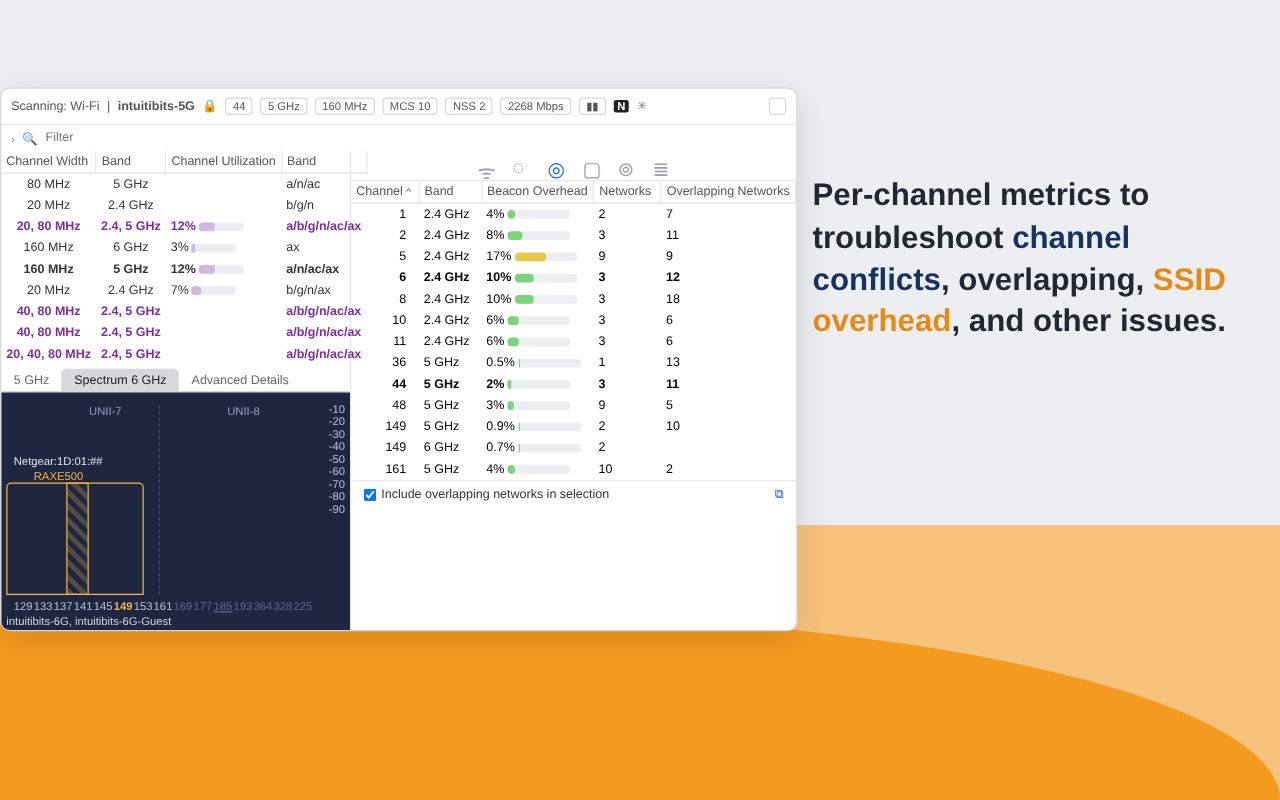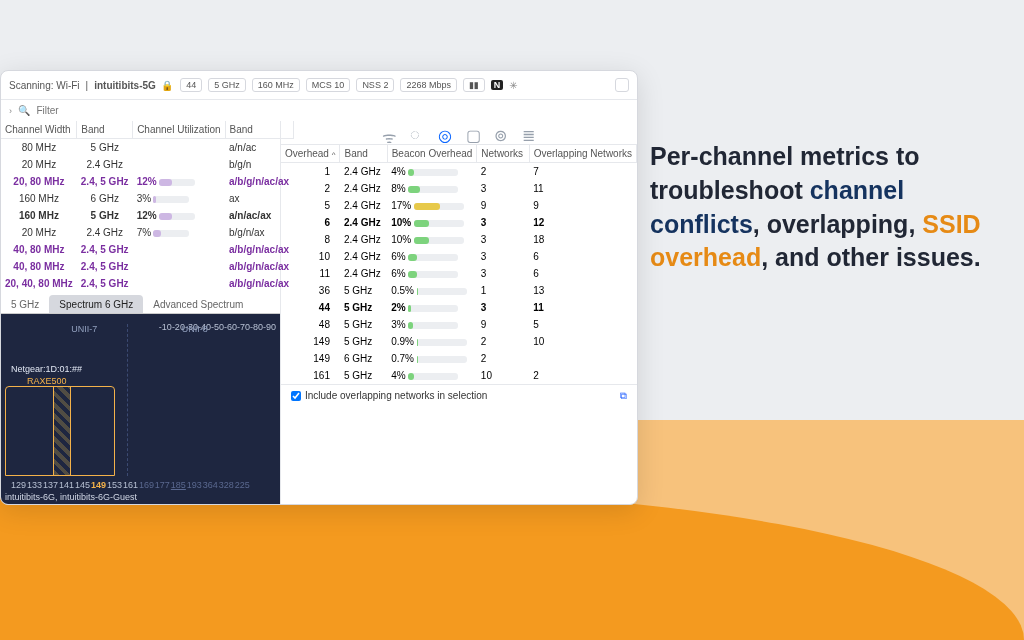--- a/index.html
+++ b/index.html
@@ -49,21 +49,21 @@
 
 .right-table td.num { text-align:right; padding-right:10px; }
 .right-table tbody tr.bold td { font-weight:700; }
 
 
 .tabs { height: 22px; display:flex; align-items:flex-end; font-size:10px; color:#666; border-bottom:1px solid #ccc; }
 .tab { padding: 4px 10px 3px; cursor:pointer; }
 .tab.active { background:#d6d8de; border-top-left-radius:4px; border-top-right-radius:4px; color:#222; }
 
 .spectrum { height: 190px; background:#1e2640; position:relative; color:#b7c0d3; font-size:9px; overflow:hidden; }
-.spectrum .axis-r { position:absolute; right:4px; top:8px; bottom:28px; display:flex; flex-direction:row; justify-content:center; text-align:right; }
+.spectrum .axis-r { position:absolute; right:4px; top:8px; bottom:28px; display:flex; flex-direction:column; justify-content:flex-start; text-align:right; }
 .spectrum .xlabels { position:absolute; left:10px; right:30px; bottom:14px; display:flex; justify-content:space-between; }
 .spectrum .grid { position:absolute; left:0; right:28px; top:10px; bottom:28px; }
 .spectrum .grid .unii { position:absolute; top:0; color:#92a0be; font-size:9px; }
 .spectrum .box { position:absolute; border:1px solid #f4b24a; border-radius:4px 4px 0 0; }
 .spectrum .boxfill { position:absolute; background:repeating-linear-gradient(45deg,#b79a4a55,#b79a4a55 4px,transparent 4px,transparent 8px); border:1px solid #f4b24a; }
 .spectrum .netlabel { position:absolute; font-size:9px; color:#e0e6f2; }
 .spectrum .ssidline { position:absolute; left:4px; bottom:2px; font-size:9px; color:#d0d6e4; }
 
 .foot { height:22px; display:flex; align-items:center; padding:0 10px; font-size:10px; color:#333; gap:4px; border-top:1px solid #e6e8ec; }
 .foot .sp{flex:1;}
@@ -170,21 +170,21 @@
               <td style="text-align:center;width:56px;">2.4, 5 GHz</td>
               <td></td>
               <td class="modecol" style="">a/b/g/n/ac/ax</td>
             </tr>
           </tbody>
       </table>
 
       <div class="tabs">
         <div class="tab">5 GHz</div>
         <div class="tab active">Spectrum 6 GHz</div>
-        <div class="tab">Advanced Spectrum</div>
+        <div class="tab">Advanced Details</div>
       </div>
 
       <div class="spectrum">
         <div class="axis-r" id="yticks">
             <span>-10</span>
             <span>-20</span>
             <span>-30</span>
             <span>-40</span>
             <span>-50</span>
             <span>-60</span>
@@ -227,21 +227,21 @@
         <span class="ticon">ᯤ</span>
         <span class="ticon">◌</span>
         <span class="ticon active">◎</span>
         <span class="ticon">▢</span>
         <span class="ticon">⊚</span>
         <span class="ticon">≣</span>
       </div>
       <table class="right-table">
         <thead>
             <tr>
-          <th style="width:54px;"><span>Overhead</span> <span style="font-size:8px;">^</span></th>
+          <th style="width:54px;"><span>Channel</span> <span style="font-size:8px;">^</span></th>
           <th style="width:50px;">Band</th>
           <th>Beacon Overhead</th>
           <th style="width:54px;">Networks</th>
           <th>Overlapping Networks</th>
         </tr>
           </thead>
         <tbody id="rbody">
             <tr>
               <td class="num" style="width:54px;">1</td>
               <td>2.4 GHz</td>

